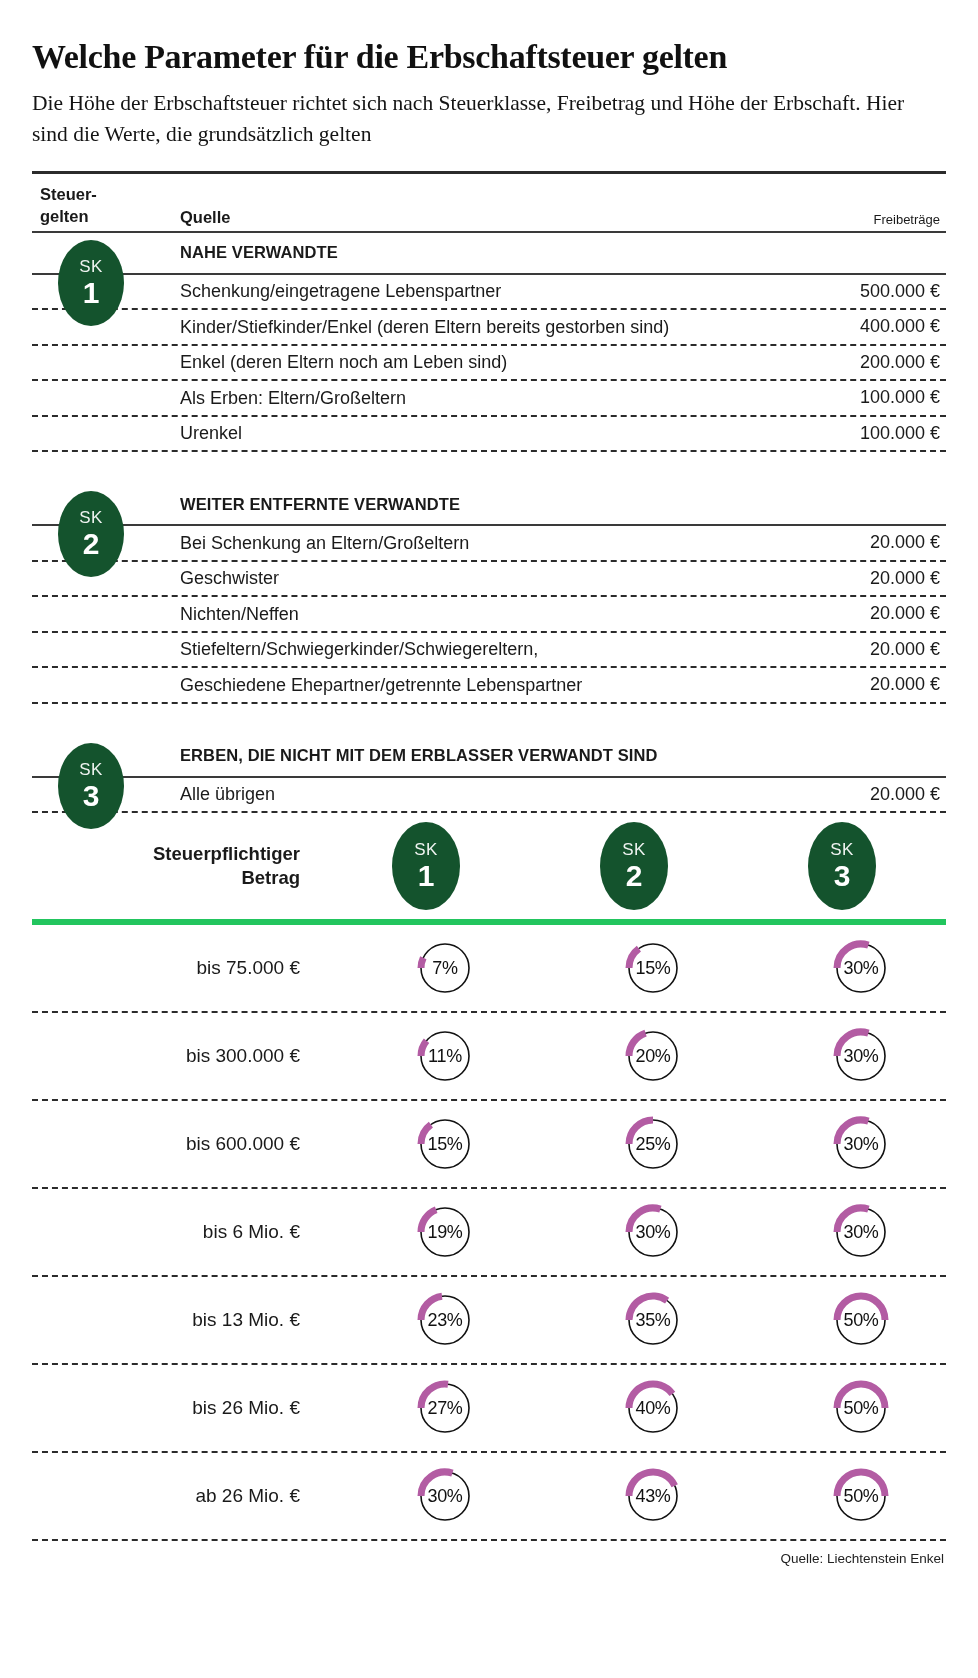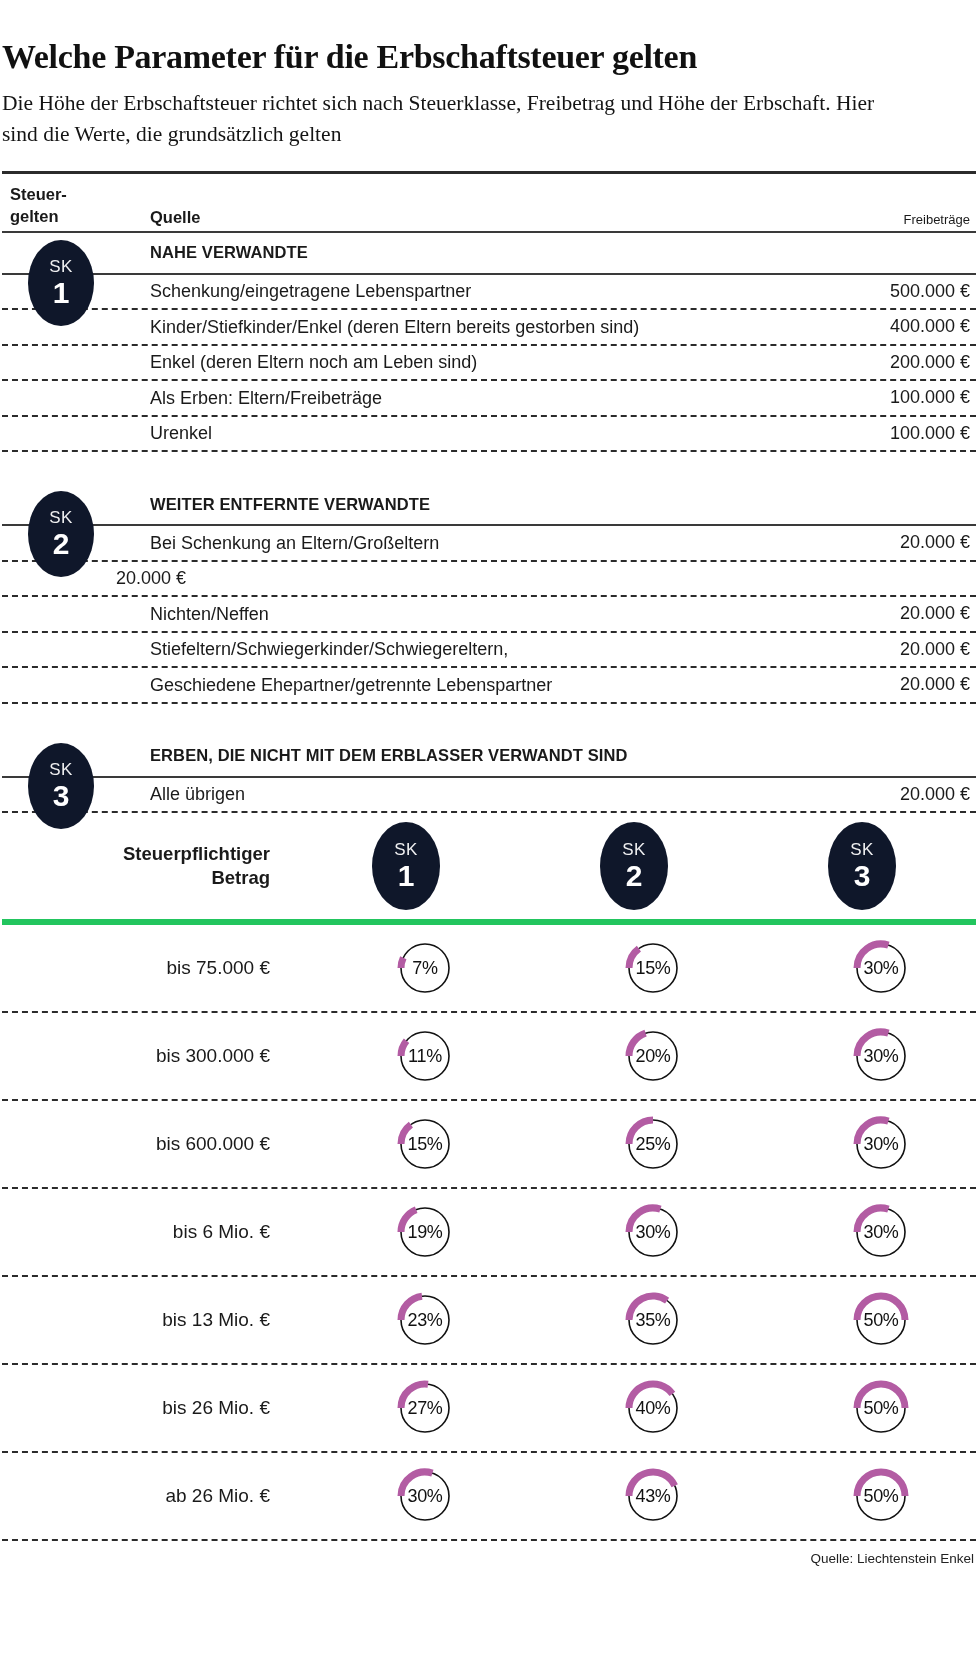--- a/index.html
+++ b/index.html
@@ -9,21 +9,21 @@
   }
   body {
     width: 978px;
     height: 1678px;
     font-family: "Liberation Sans", sans-serif;
     color: #1a1a1a;
     position: relative;
     overflow: hidden;
   }
 
-  .page { padding: 0 2px; position: relative; margin-top: 37px; }
+  .page { padding: 0 32px; position: relative; margin-top: 37px; }
 
   
   .headline {
     font-family: "Liberation Serif", serif;
     font-weight: bold;
     font-size: 34px;
     line-height: 1.16;
     letter-spacing: -0.3px;
     margin: 14px 0 0 0;
     color: #111;
@@ -94,21 +94,21 @@
   }
   .grp-rule { border-top: 2px solid #3a3a3a; }
 
   
   .grp-gap { height: 32px; }
 
   
   .skbadge {
     width: 66px; height: 86px;
     border-radius: 50%;
-    background: #0f172a;
+    background: #14532d;
     color: #ffffff;
     display: flex;
     flex-direction: column;
     align-items: center;
     justify-content: center;
     line-height: 1;
   }
   .skbadge .sk-t { font-size: 17px; font-weight: 400; letter-spacing: 0.5px; opacity: .93; }
   .skbadge .sk-n { font-size: 30px; font-weight: bold; margin-top: 3px; }
   .badge-abs {
@@ -213,41 +213,42 @@
         </div>
         <div class="row">
           <div class="label">Kinder/Stiefkinder/Enkel (deren Eltern bereits gestorben sind)</div>
           <div class="val">400.000 €</div>
         </div>
         <div class="row">
           <div class="label">Enkel (deren Eltern noch am Leben sind)</div>
           <div class="val">200.000 €</div>
         </div>
         <div class="row">
-          <div class="label">Als Erben: Eltern/Freibeträge</div>
+          <div class="label">Als Erben: Eltern/Großeltern</div>
           <div class="val">100.000 €</div>
         </div>
         <div class="row">
           <div class="label">Urenkel</div>
           <div class="val">100.000 €</div>
         </div>
         <div class="skbadge badge-abs" style="top: 7px;">
           <span class="sk-t">SK</span>
           <span class="sk-n">1</span>
         </div>
       </div>
       <div class="grp-gap"></div>
       <div class="grp">
         <div class="grp-title">WEITER ENTFERNTE VERWANDTE</div>
         <div class="grp-rule"></div>
         <div class="row">
           <div class="label">Bei Schenkung an Eltern/Großeltern</div>
           <div class="val">20.000 €</div>
         </div>
         <div class="row">
+          <div class="label">Geschwister</div>
           <div class="val">20.000 €</div>
         </div>
         <div class="row">
           <div class="label">Nichten/Neffen</div>
           <div class="val">20.000 €</div>
         </div>
         <div class="row">
           <div class="label">Stiefeltern/Schwiegerkinder/Schwiegereltern,</div>
           <div class="val">20.000 €</div>
         </div>

